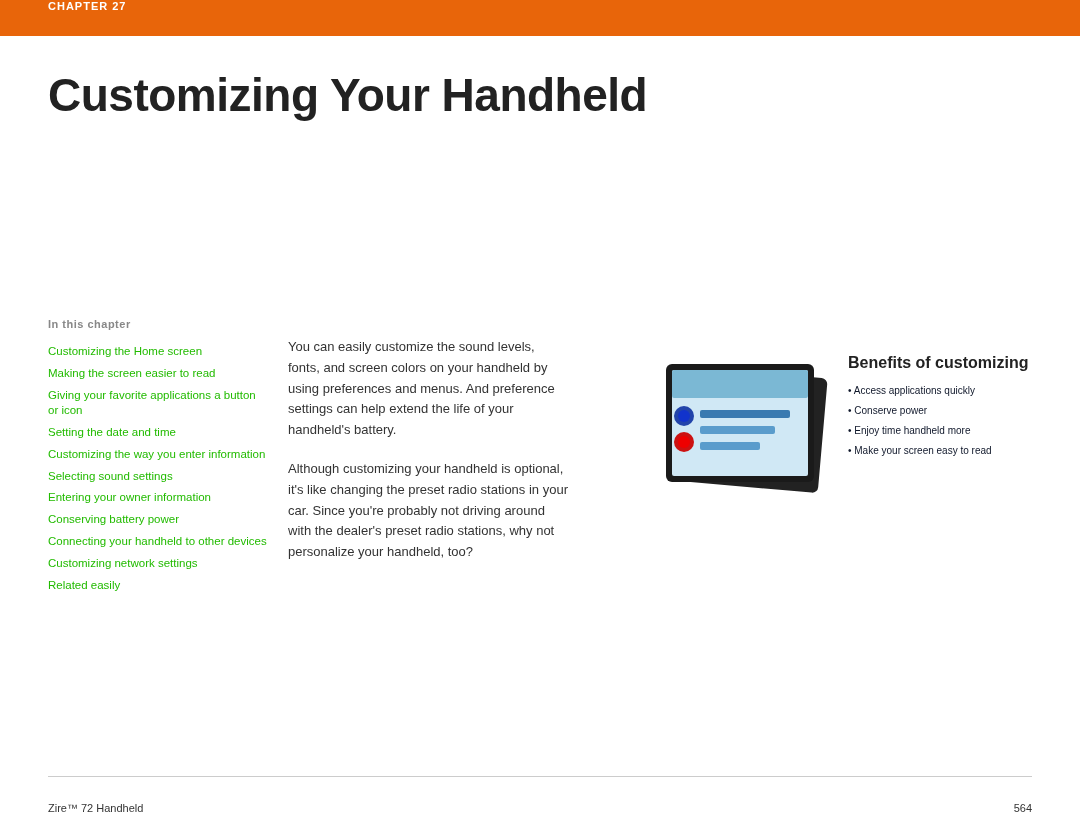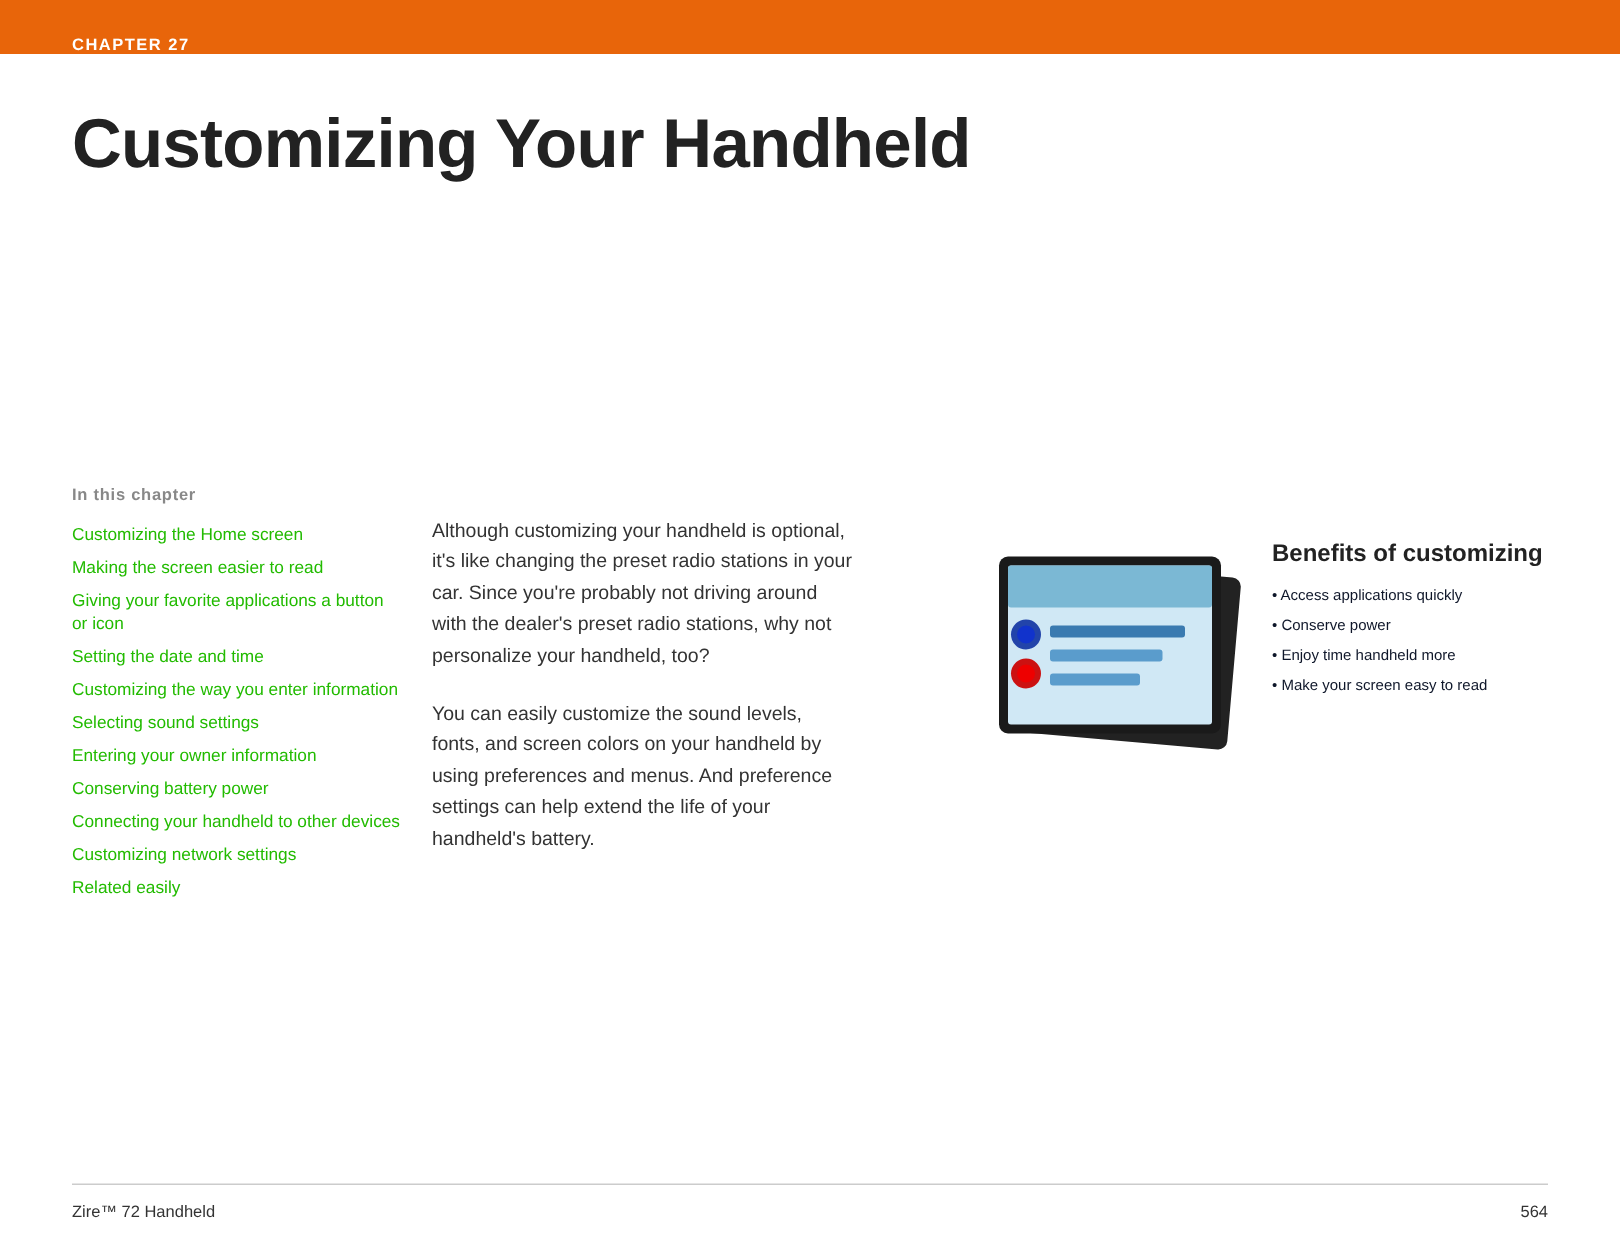--- a/index.html
+++ b/index.html
@@ -8,21 +8,21 @@
       height: 834px;
       font-family: Arial, Helvetica, sans-serif;
       background: #fff;
       overflow: hidden;
     }
 
     .orange-bar {
       background: #E8650A;
       height: 36px;
       display: flex;
-      align-items: flex-end;
+      align-items: flex-start;
       padding-left: 48px;
     }
 
     .chapter-label {
       color: #fff;
       font-size: 11px;
       font-weight: bold;
       letter-spacing: 1px;
       text-transform: uppercase;
     }
@@ -125,21 +125,21 @@
     .benefits-list li::before {
       content: "• ";
     }
 
     
     .page-footer {
       border-top: 1px solid #ccc;
       display: flex;
       justify-content: space-between;
       align-items: center;
-      padding-top: 12px;
+      padding-top: 25px;
       margin-top: 10px;
     }
 
     .footer-brand {
       font-size: 11px;
       color: #333;
     }
 
     .footer-page {
       font-size: 11px;
@@ -169,22 +169,22 @@
       <a class="toc-link">Customizing the way you enter information</a>
       <a class="toc-link">Selecting sound settings</a>
       <a class="toc-link">Entering your owner information</a>
       <a class="toc-link">Conserving battery power</a>
       <a class="toc-link">Connecting your handheld to other devices</a>
       <a class="toc-link">Customizing network settings</a>
       <a class="toc-link">Related easily</a>
     </div>
 
     <div class="middle-col">
+      <p class="intro-text">You can easily customize the sound levels, fonts, and screen colors on your handheld by using preferences and menus. And preference settings can help extend the life of your handheld's battery.</p>
       <p class="intro-text">Although customizing your handheld is optional, it's like changing the preset radio stations in your car. Since you're probably not driving around with the dealer's preset radio stations, why not personalize your handheld, too?</p>
-      <p class="intro-text">You can easily customize the sound levels, fonts, and screen colors on your handheld by using preferences and menus. And preference settings can help extend the life of your handheld's battery.</p>
     </div>
 
     <div class="right-col">
 
       <svg class="device-illustration" viewBox="0 0 200 190" xmlns="http://www.w3.org/2000/svg">
 
         <rect x="30" y="18" width="145" height="115" rx="6" ry="6" fill="#222" transform="rotate(5, 102, 75)"></rect>
 
         <rect x="18" y="10" width="148" height="118" rx="6" ry="6" fill="#1a1a1a"></rect>
 

